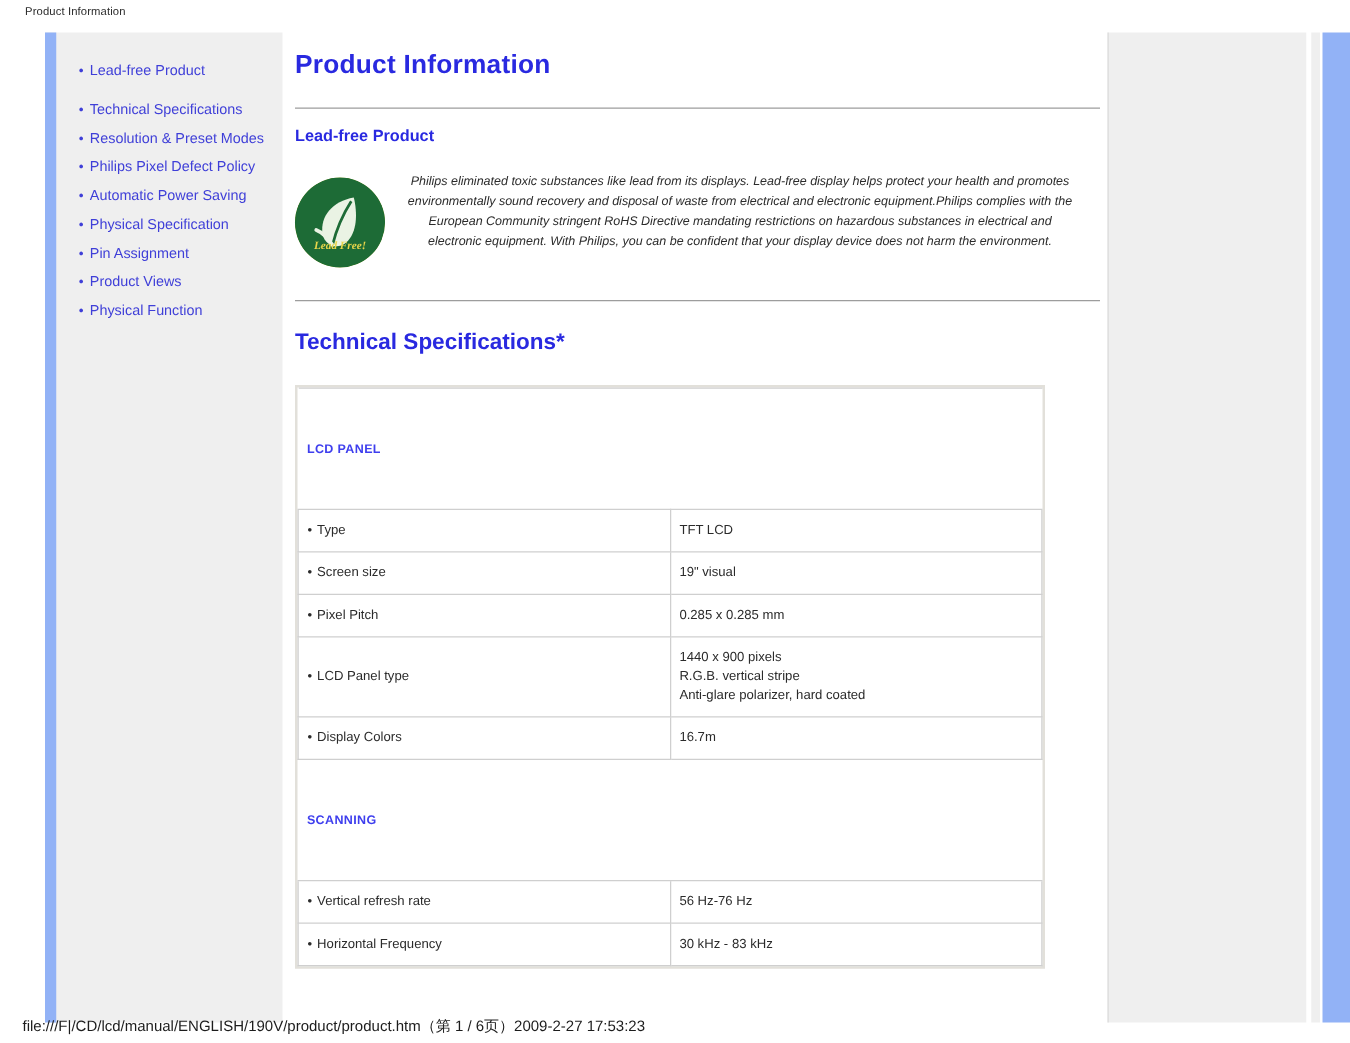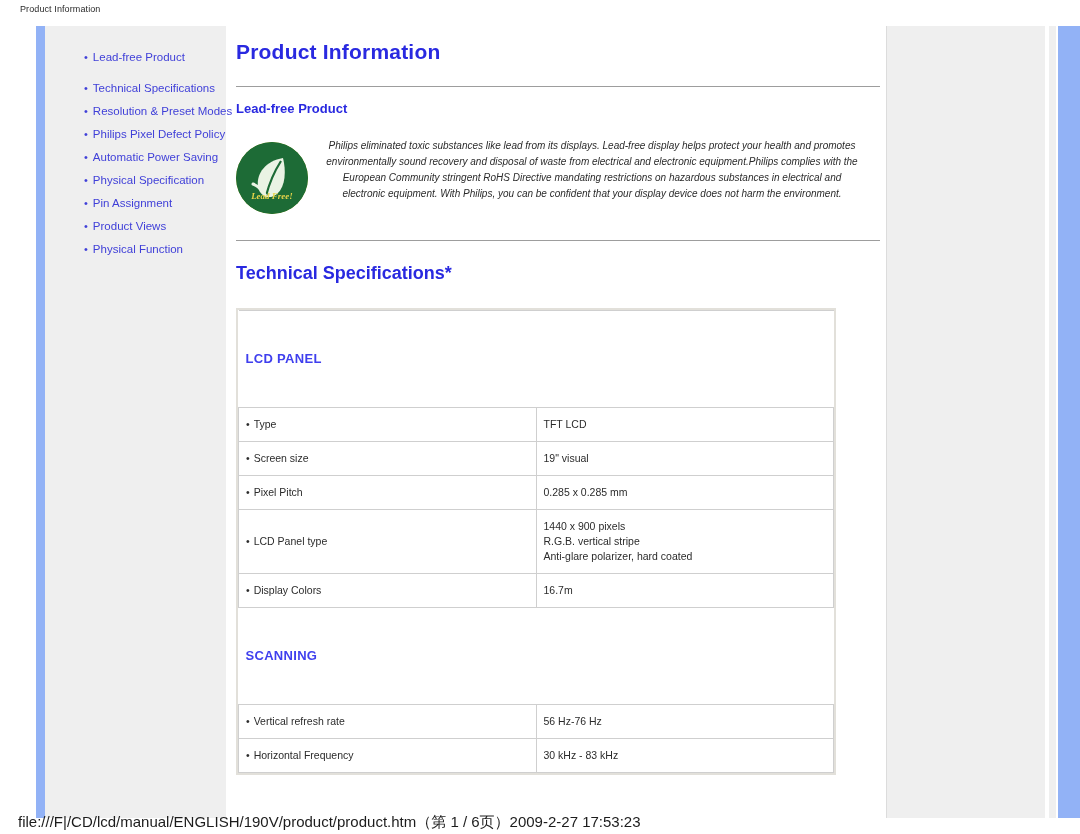--- a/index.html
+++ b/index.html
@@ -53,21 +53,20 @@
   }
   .nav-item {
     font-size: 11.5px;
     color: #3f3fd8;
     line-height: 15px;
     margin-bottom: 8px;
     white-space: nowrap;
     cursor: pointer;
     text-decoration: none;
     display: block;
-    margin-left: 21px;
   }
   .nav-item .bullet {
     color: #3f3fd8;
     margin-right: 5px;
     font-size: 11px;
   }
   .nav-item.gap-after { margin-bottom: 16px; }
 
   
   .right-rail {
@@ -189,38 +188,38 @@
   .spec-table td.col-value { width: auto; }
 
   td.group-head {
     border: 1px solid #cfcfcf;
     border-left: 0;
     border-right: 0;
     padding: 22px 8px 22px 7px;
     height: 52px;
   }
   .group-head-text {
-    font-size: 13px;
+    font-size: 10px;
     font-weight: bold;
     color: #3f3fee;
     letter-spacing: .3px;
   }
   tr.group-row td {
     border-left: 0;
     border-right: 0;
   }
   .bullet-cell .b { margin-right: 4px; }
   .multi span { display: block; }
 
   
   .footer {
     position: absolute;
     left: 18px;
     top: 813px;
-    font-size: 15px;
+    font-size: 12px;
     color: #1c1c1c;
     white-space: nowrap;
   }
 </style>
 </head>
 <body>
 
 <div class="print-header">Product Information</div>
 
 <div class="page">

